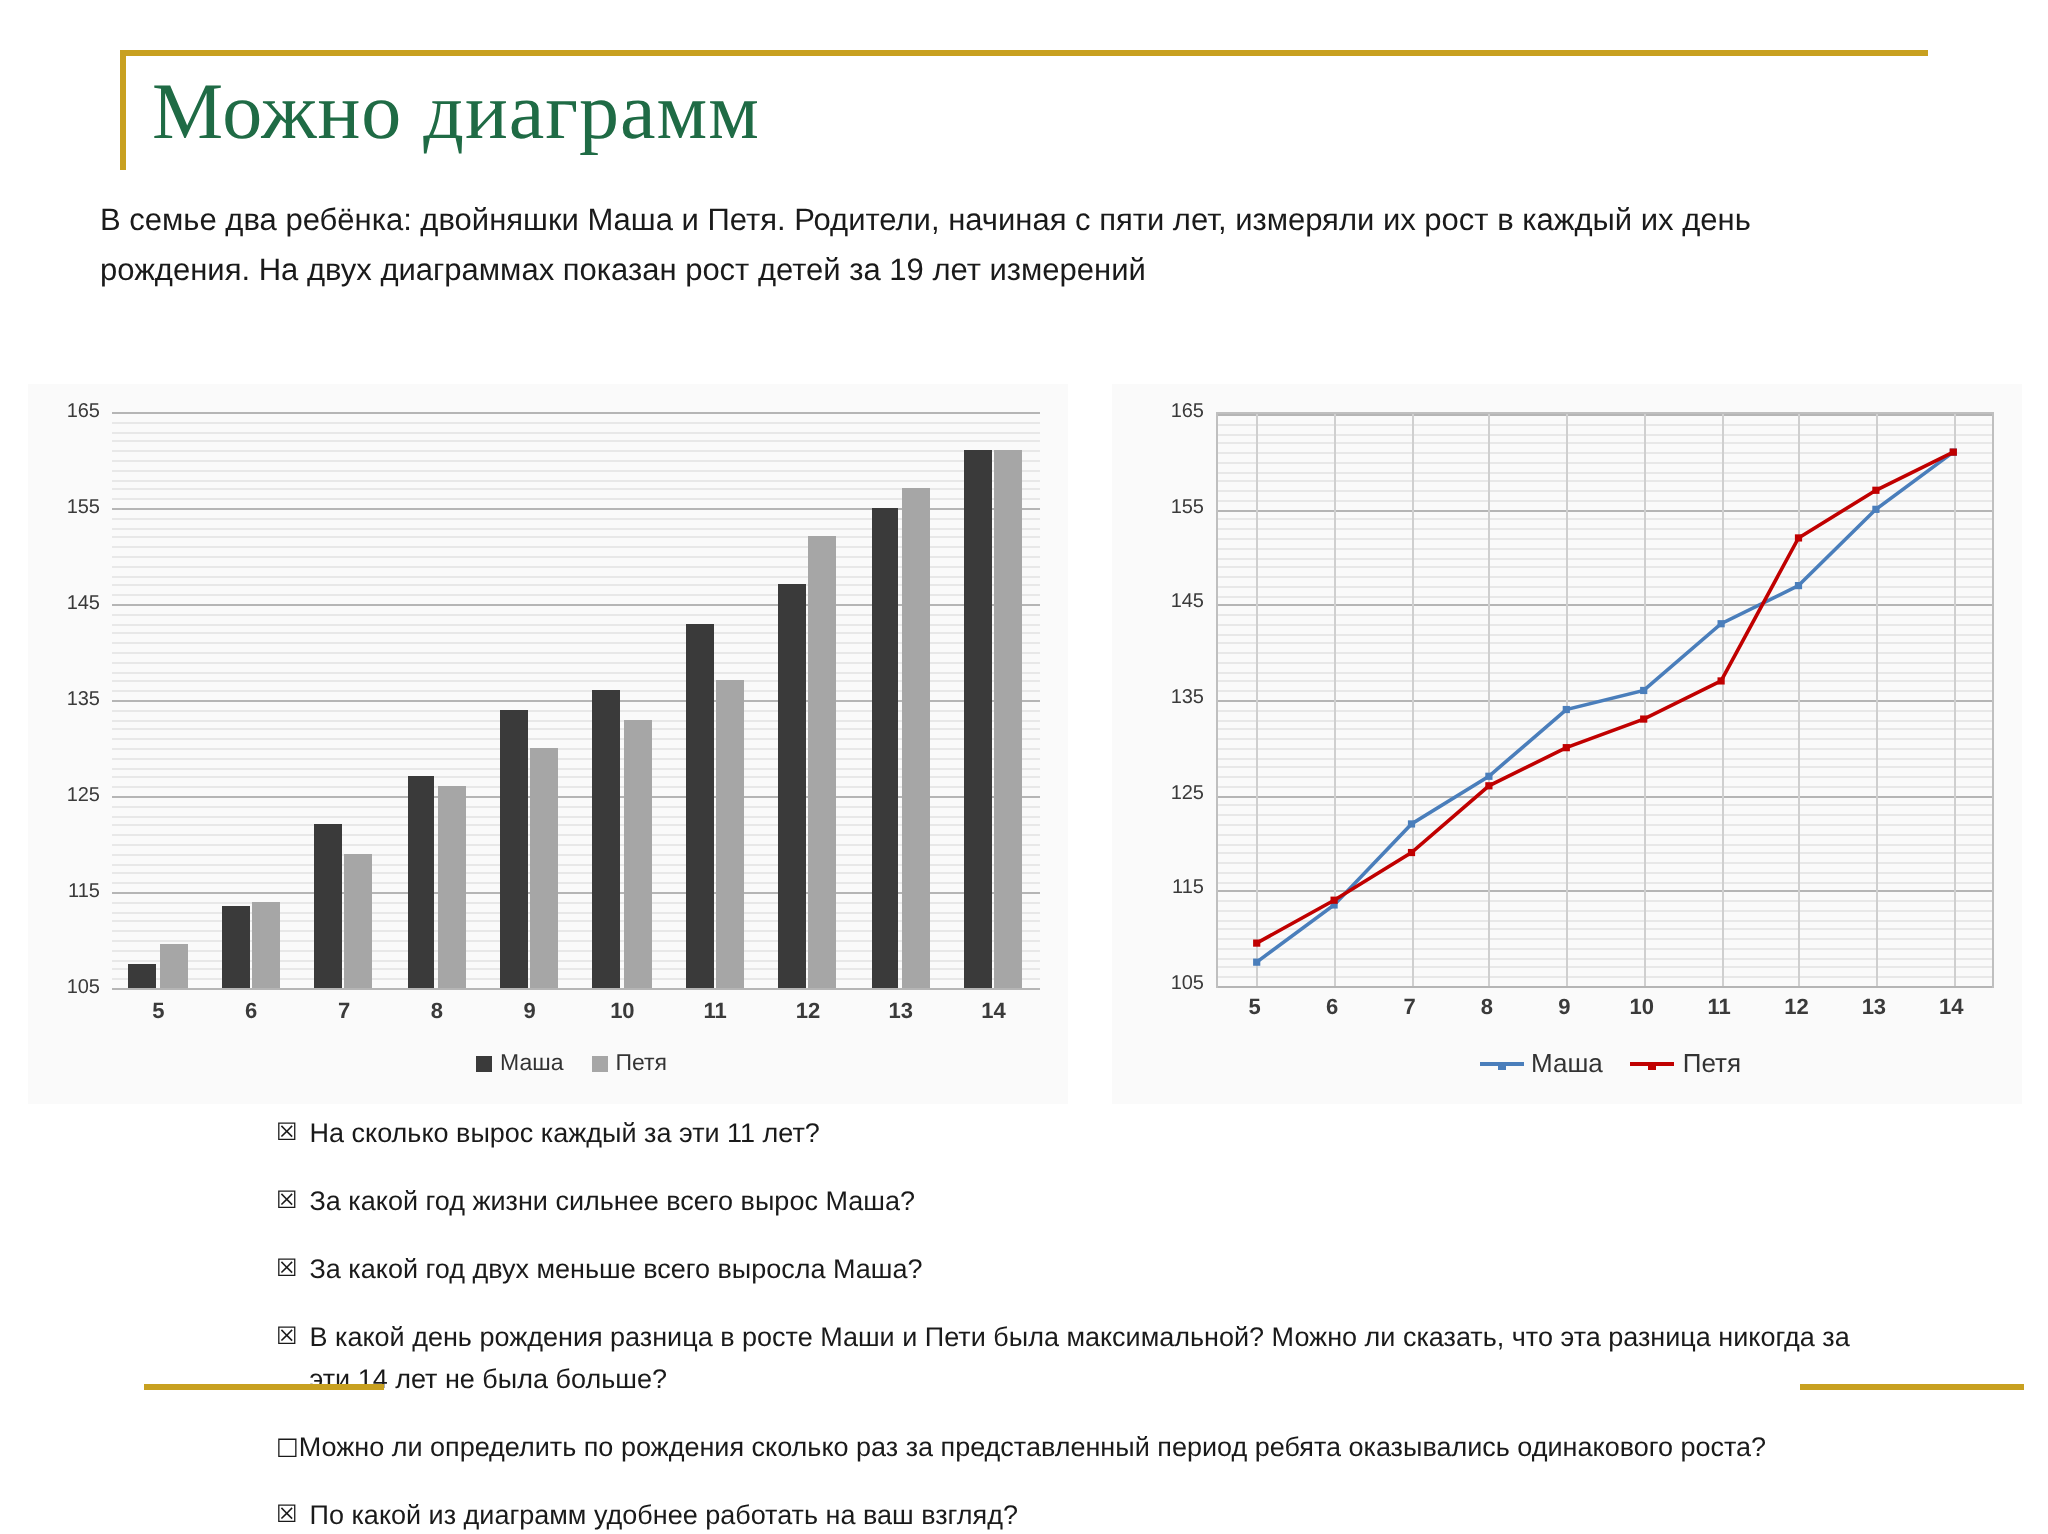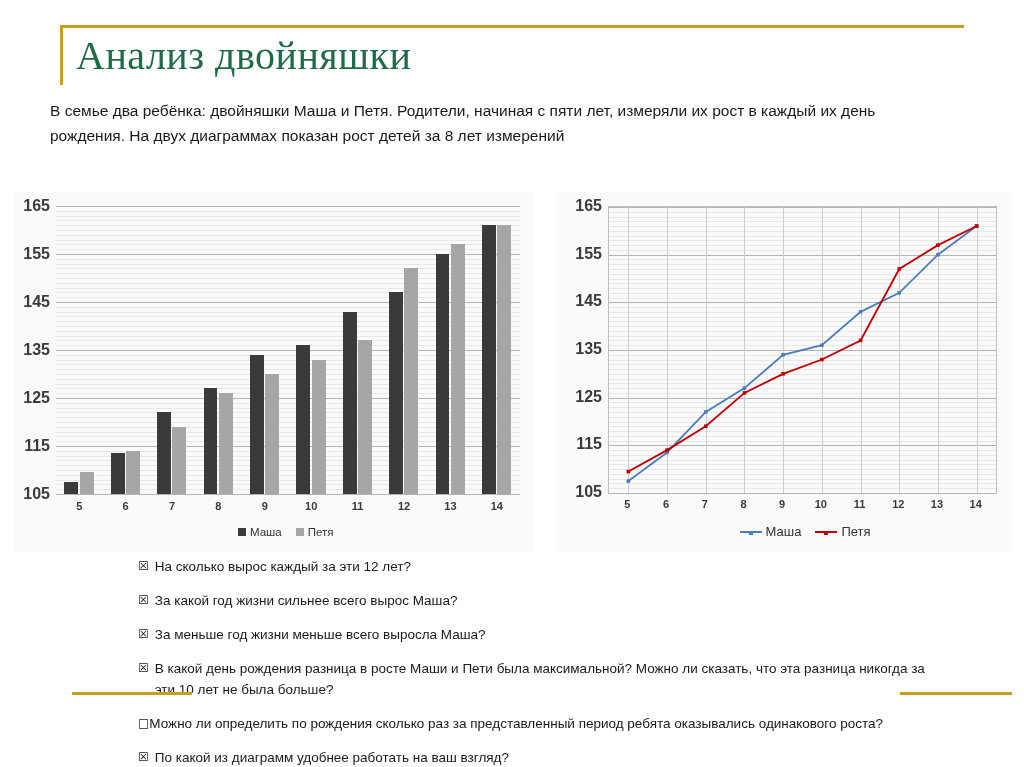--- a/index.html
+++ b/index.html
@@ -20,21 +20,21 @@
     position:absolute;left:50px;top:98px;width:880px;
     font-size:15.5px;line-height:25px;color:#1a1a1a;
   }
   
   #bar-chart{position:absolute;left:14px;top:192px;width:520px;height:360px;background:#fafafa;}
   #line-chart{position:absolute;left:556px;top:192px;width:455px;height:360px;background:#fafafa;}
   .chart-inner{position:absolute;inset:0;}
 
   .ylab{
     position:absolute;right:0;transform:translateY(-50%);
-    font-size:16px;font-weight:bold;color:#3a3a3a;
+    font-size:10px;font-weight:normal;color:#3a3a3a;
     font-family:"Liberation Sans",sans-serif;
   }
   .xlab{
     position:absolute;transform:translateX(-50%);
     font-size:11px;font-weight:bold;color:#3a3a3a;
   }
   .bar{position:absolute;bottom:0;}
   .bar.masha{background:#3a3a3a;}
   .bar.petya{background:#a6a6a6;}
 
@@ -51,23 +51,23 @@
   .q.nospace .bullet{margin-right:0;}
   .q .qtext{flex:1 1 auto;}
   #bot-rule-left{position:absolute;left:72px;top:692px;width:120px;height:3px;background:#c8a020;}
   #bot-rule-right{position:absolute;left:900px;top:692px;width:112px;height:3px;background:#c8a020;}
 </style>
 </head>
 <body>
 
 <div id="top-rule"></div>
 <div id="title-left-bar"></div>
-<div id="page-title">Анализ двойняшки</div>
-
-<div id="intro">В семье два ребёнка: двойняшки Маша и Петя. Родители, начиная с пяти лет, измеряли их рост в каждый их день рождения. На двух диаграммах показан рост детей за 8 лет измерений</div>
+<div id="page-title">Можно диаграмм</div>
+
+<div id="intro">В семье два ребёнка: двойняшки Маша и Петя. Родители, начиная с пяти лет, измеряли их рост в каждый их день рождения. На двух диаграммах показан рост детей за 19 лет измерений</div>
 
 <div id="bar-chart">
   <div class="chart-inner" id="bar-inner">
       <div style="position: absolute; left: 42px; top: 14px; width: 464px; height: 288px; background: rgb(250, 250, 250);">
         <div style="position: absolute; left: 0px; top: 288px; width: 100%; height: 1px; background: rgb(232, 232, 232);"></div>
         <div style="position: absolute; left: 0px; top: 283.2px; width: 100%; height: 1px; background: rgb(232, 232, 232);"></div>
         <div style="position: absolute; left: 0px; top: 278.4px; width: 100%; height: 1px; background: rgb(232, 232, 232);"></div>
         <div style="position: absolute; left: 0px; top: 273.6px; width: 100%; height: 1px; background: rgb(232, 232, 232);"></div>
         <div style="position: absolute; left: 0px; top: 268.8px; width: 100%; height: 1px; background: rgb(232, 232, 232);"></div>
         <div style="position: absolute; left: 0px; top: 264px; width: 100%; height: 1px; background: rgb(232, 232, 232);"></div>
@@ -321,33 +321,33 @@
           </span>
           <span style="font-size: 13px;">Петя</span>
         </div>
       </div>
     </div>
 </div>
 
 <div id="questions">
     <div class="q">
       <span class="bullet">☒</span>
-      <span class="qtext">На сколько вырос каждый за эти 12 лет?</span>
+      <span class="qtext">На сколько вырос каждый за эти 11 лет?</span>
     </div>
     <div class="q">
       <span class="bullet">☒</span>
       <span class="qtext">За какой год жизни сильнее всего вырос Маша?</span>
     </div>
     <div class="q">
       <span class="bullet">☒</span>
-      <span class="qtext">За меньше год жизни меньше всего выросла Маша?</span>
-    </div>
-    <div class="q">
-      <span class="bullet">☒</span>
-      <span class="qtext">В какой день рождения разница в росте Маши и Пети была максимальной? Можно ли сказать, что эта разница никогда за эти 10 лет не была больше?</span>
+      <span class="qtext">За какой год двух меньше всего выросла Маша?</span>
+    </div>
+    <div class="q">
+      <span class="bullet">☒</span>
+      <span class="qtext">В какой день рождения разница в росте Маши и Пети была максимальной? Можно ли сказать, что эта разница никогда за эти 14 лет не была больше?</span>
     </div>
     <div class="q nospace">
       <span class="bullet">□</span>
       <span class="qtext">Можно ли определить по рождения сколько раз за представленный период ребята оказывались одинакового роста?</span>
     </div>
     <div class="q">
       <span class="bullet">☒</span>
       <span class="qtext">По какой из диаграмм удобнее работать на ваш взгляд?</span>
     </div>
   </div>

